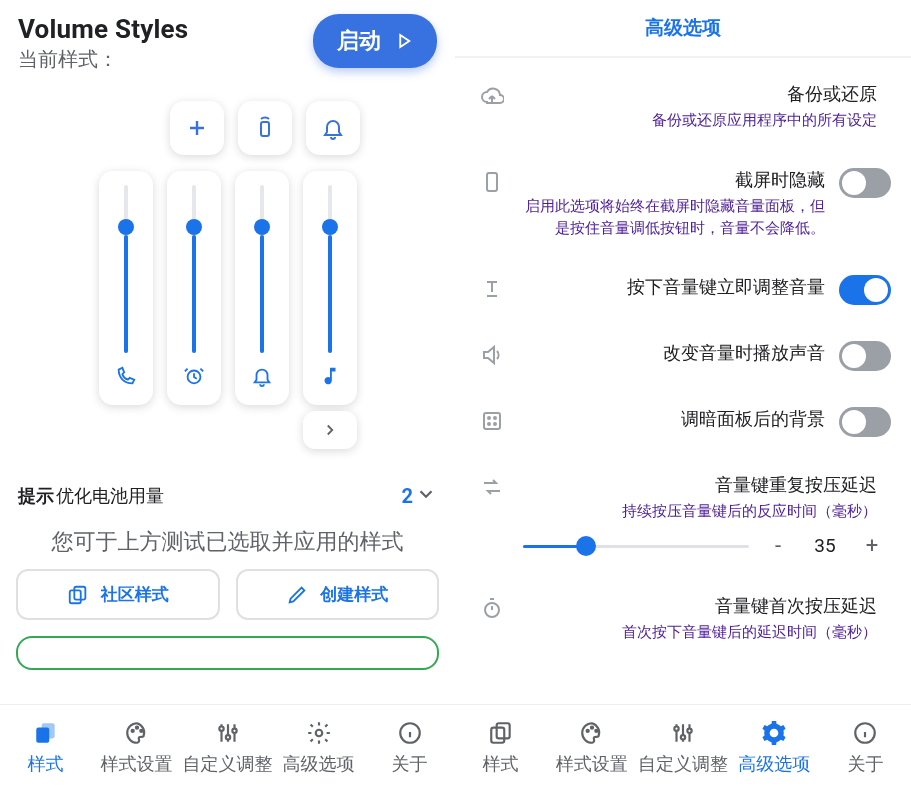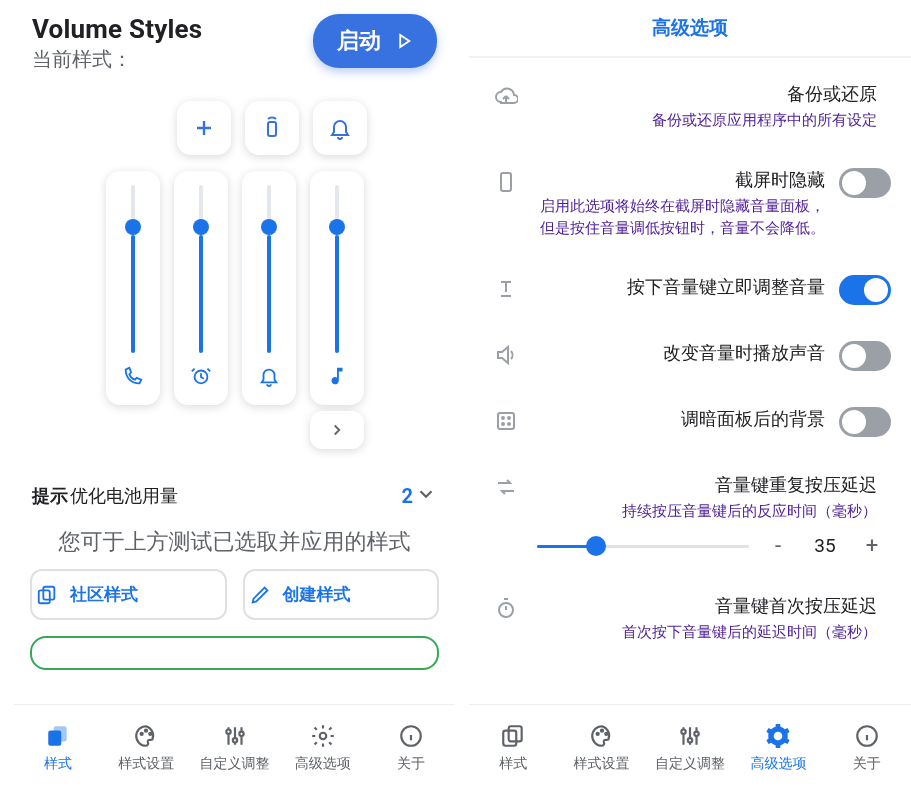--- a/index.html
+++ b/index.html
@@ -5,21 +5,21 @@
   * { box-sizing: border-box; margin: 0; padding: 0; }
   body {
     font-family: -apple-system, "Segoe UI", Roboto, "PingFang SC", "Hiragino Sans GB", "Microsoft YaHei", sans-serif;
     background: #fff;
     width: 911px;
     height: 790px;
     overflow: hidden;
     display: flex;
   }
   
-  .half { position: relative; height: 100%; display: flex; flex-direction: column; margin-left: 14px; }
+  .half { position: relative; height: 100%; display: flex; flex-direction: column; }
   .left  { width: 455px; }
   .right { width: 456px; }
 
   
   .l-header { padding: 14px 18px 4px 18px; display:flex; align-items:flex-start; justify-content:space-between; }
   .l-title  { font-size: 26px; font-weight: 700; color:#202124; letter-spacing:.2px; }
   .l-sub    { display:flex; align-items:center; font-size: 20px; color:#5f6368; margin-top:2px; }
   .l-sub .and { margin-left:10px; color:#34a853; }
   .launch-btn {
     background:#3871e0; color:#fff; border:none; border-radius:26px;
@@ -67,21 +67,21 @@
   }
   .hint-row .tag{font-weight:700;}
   .hint-row .num{margin-left:auto; color:#1a73e8; font-weight:700; font-size:20px;}
   .hint-row .chev svg{width:22px;height:22px;color:#5f6368;}
 
   .test-note{ text-align:center; font-size:22px; color:#5f6368; padding:6px 0 12px 0;}
 
   .two-btns{ display:flex; gap:16px; padding:0 16px; }
   .obtn{
     flex:1; border:2px solid #e0e0e0; background:#fff; border-radius:12px;
-    display:flex; align-items:center; gap:12px;
+    display:flex; align-items:center; justify-content:center; gap:12px;
     padding:12px 4px; color:#1a73e8; font-size:17px; font-weight:600;
   }
   .obtn svg{width:22px;height:22px;}
   .green-box{
     margin:16px 16px 0 16px;
     border:2px solid #34a853; border-radius:16px;
     height:34px;
   }
 
   
@@ -120,21 +120,21 @@
   .hval{ width:36px; text-align:center; font-size:19px; color:#202124;}
 
   
   .bnav{
     position:absolute; left:0; right:0; bottom:0; height:86px;
     background:#fff; border-top:1px solid #eceef1;
     display:flex;
   }
   .bnav .tab{
     flex:1; display:flex; flex-direction:column; align-items:center; justify-content:center;
-    gap:6px; color:#5f6368; font-size:14px;
+    gap:6px; color:#5f6368; font-size:18px;
   }
   .bnav .tab.active{ color:#1a73e8; }
   .bnav .tab svg{ width:26px; height:26px; }
 </style>
 </head>
 <body>
 
 <div class="half left">
   <div class="l-header">
     <div>

